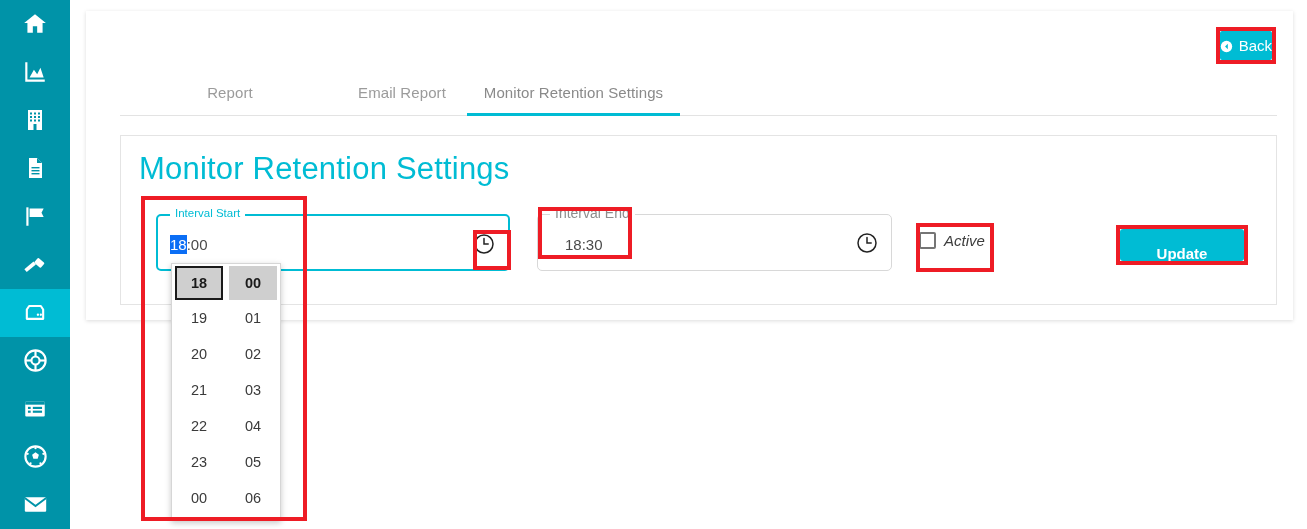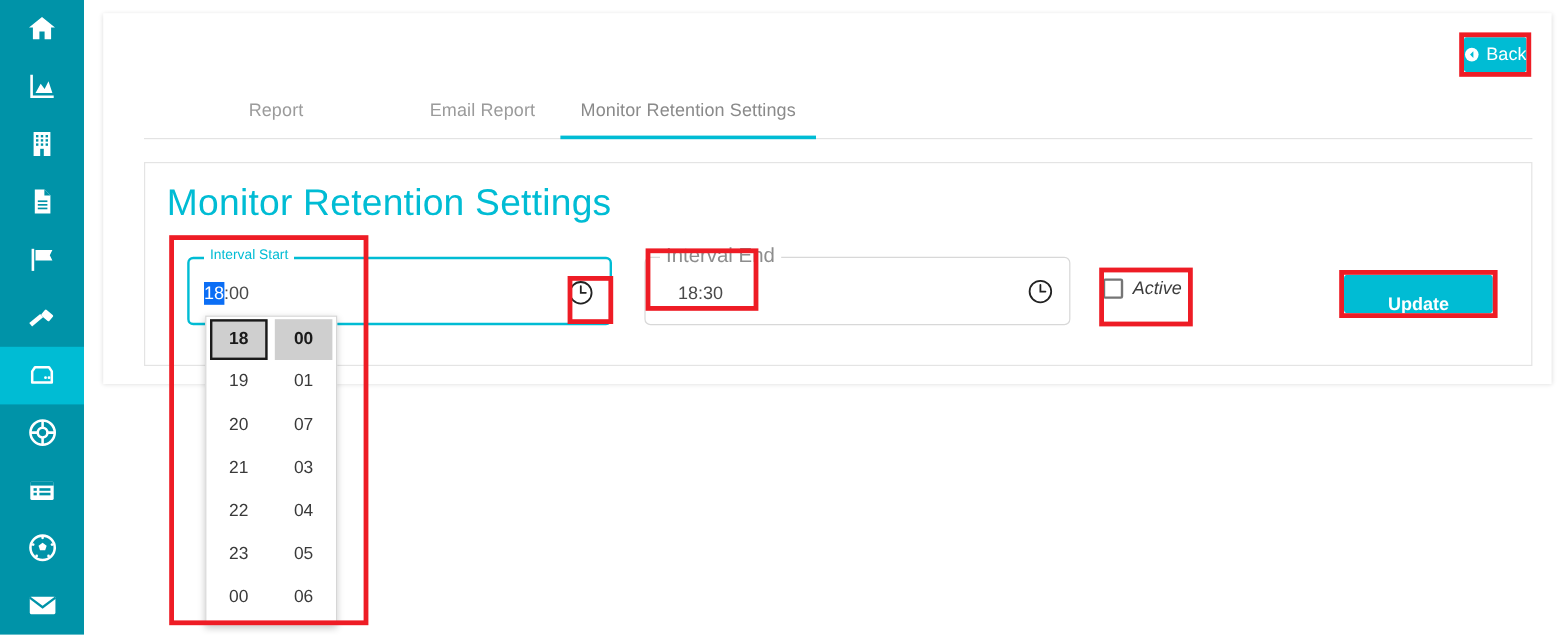--- a/index.html
+++ b/index.html
@@ -215,21 +215,21 @@
     width: 355px; height: 57px;
     border: 1px solid #d8d8d8;
     border-radius: 5px;
     box-sizing: border-box;
     background: #ffffff;
   }
   #end-legend {
     position: absolute; left: 12px; top: -8px;
     background: #ffffff;
     padding: 0 5px;
-    font-size: 17px;
+    font-size: 14px;
     color: #8d8d8d;
     line-height: 12px;
     white-space: nowrap;
   }
   #end-value {
     position: absolute; left: 27px; top: 21px;
     font-size: 15px;
     color: #4a4a4a;
     white-space: nowrap;
   }
@@ -467,21 +467,21 @@
         <div class="dd-item">19</div>
         <div class="dd-item">20</div>
         <div class="dd-item">21</div>
         <div class="dd-item">22</div>
         <div class="dd-item">23</div>
         <div class="dd-item">00</div>
       </div>
       <div class="dd-col">
         <div class="dd-item min-sel">00</div>
         <div class="dd-item">01</div>
-        <div class="dd-item">07</div>
+        <div class="dd-item">02</div>
         <div class="dd-item">03</div>
         <div class="dd-item">04</div>
         <div class="dd-item">05</div>
         <div class="dd-item">06</div>
       </div>
     </div>
 
     <div id="start-annot"></div>
 
     <div id="end-field">

